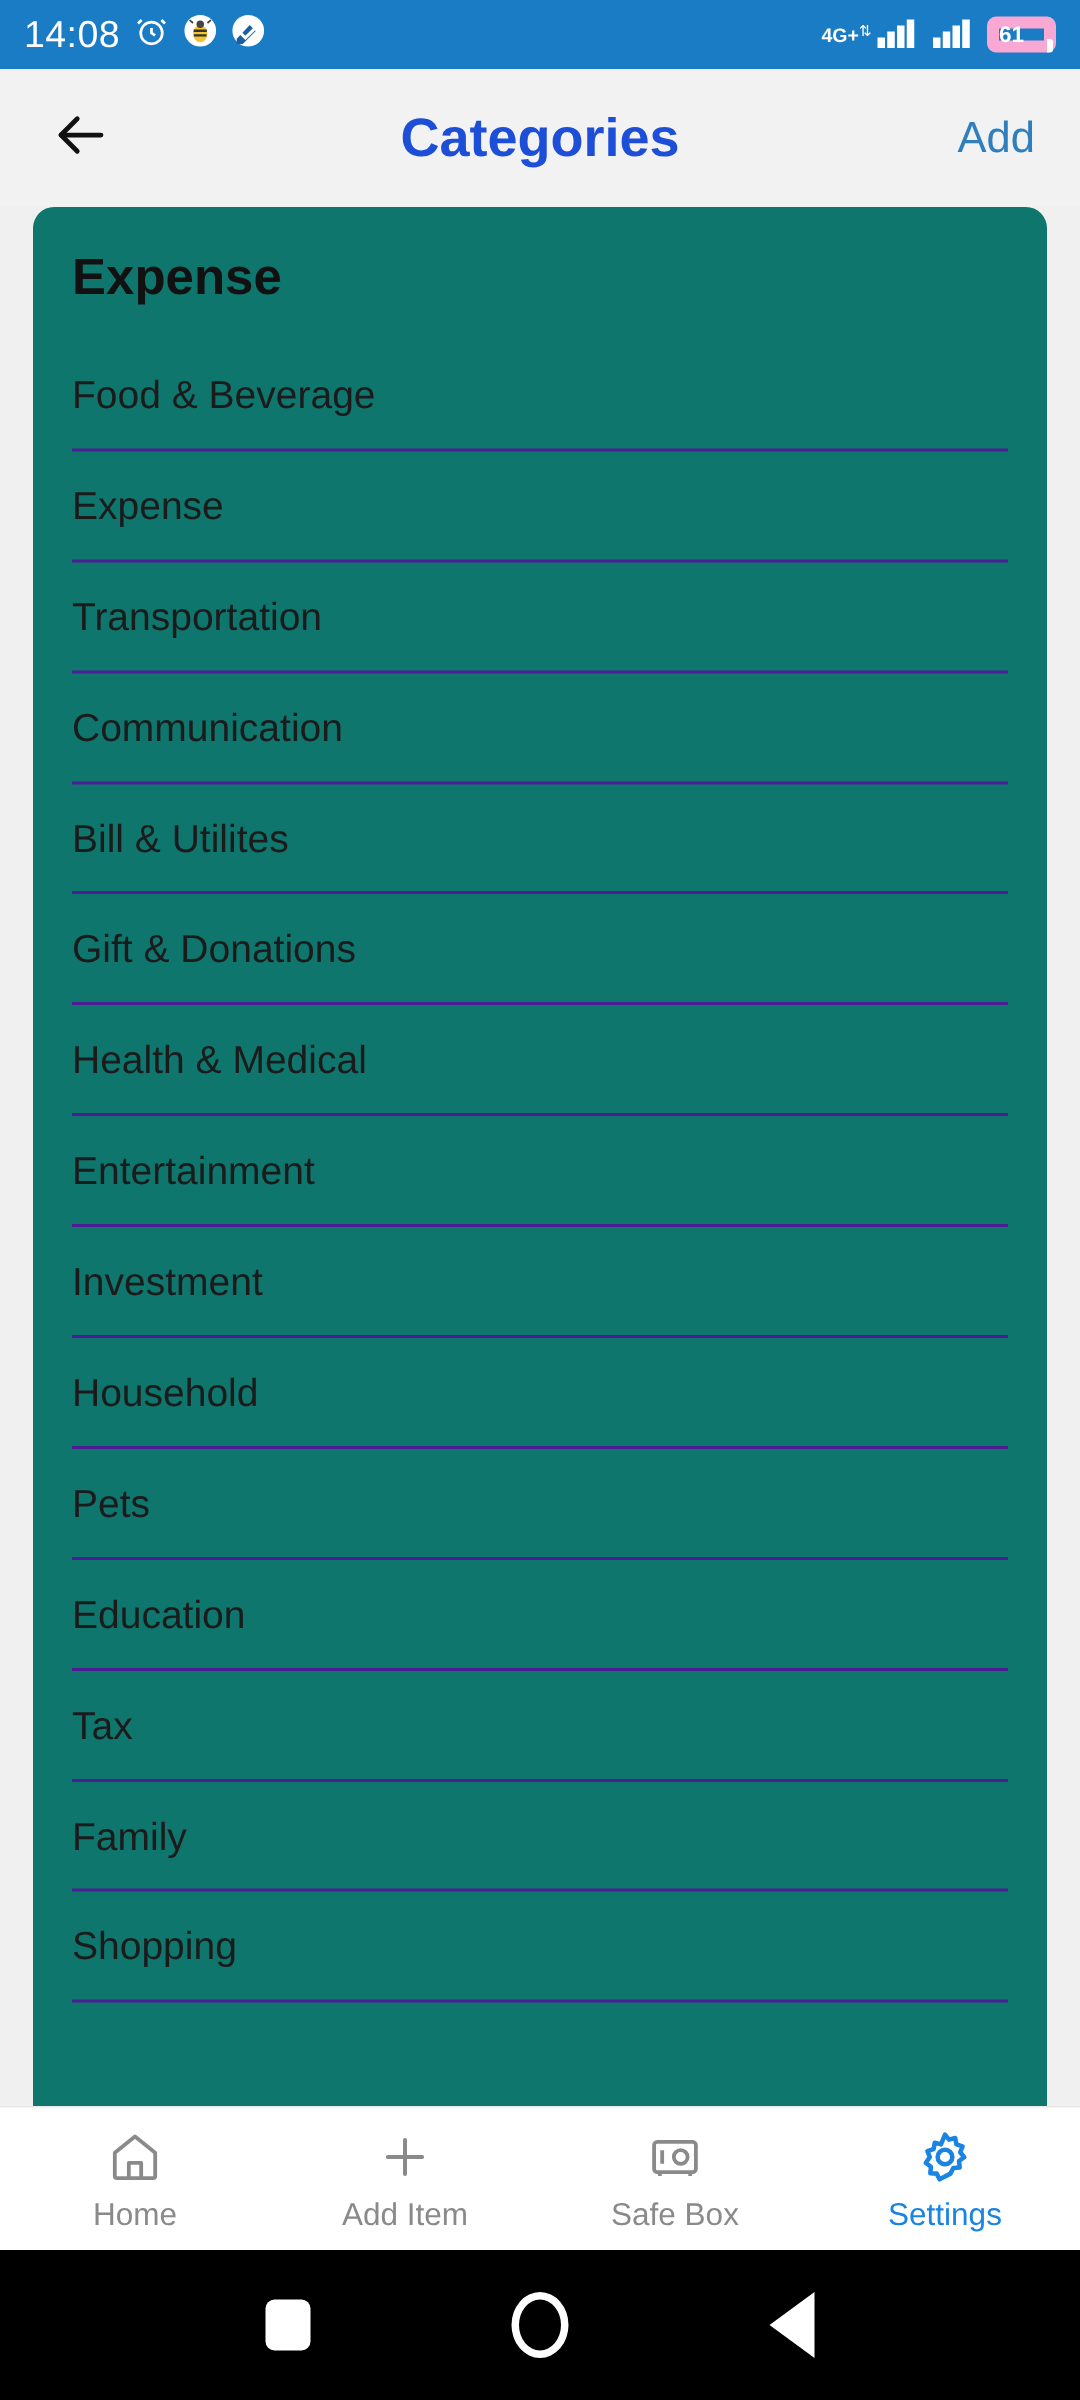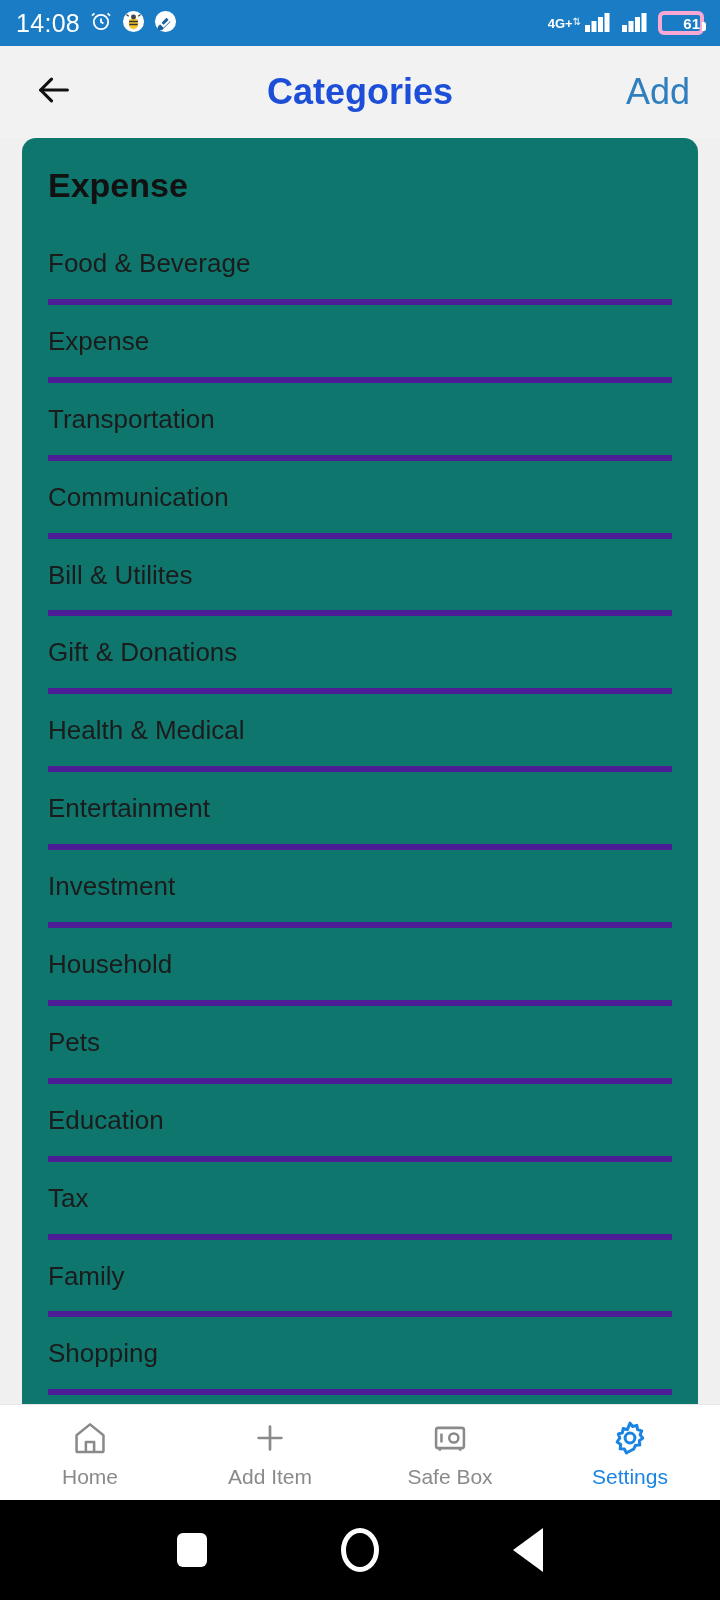--- a/index.html
+++ b/index.html
@@ -18,56 +18,56 @@
     flex: 0 0 46px;
   }
   .sb-left { display: flex; align-items: center; gap: 9px; }
   .sb-time { font-size: 25px; font-weight: 500; letter-spacing: .3px; }
   .sb-right { margin-left: auto; display: flex; align-items: center; gap: 7px; }
   .ic { display: block; }
   .netlabel { font-size: 13px; font-weight: 600; line-height: 1; text-align: left; }
   .netwrap { display: flex; flex-direction: row; justify-content: center; margin-right: -4px; }
   .netarrows { font-size: 10px; line-height: 1; }
   .battery {
-    width: 46px; height: 24px; border: 4px solid #f9a8d4; border-radius: 6px;
-    display: flex; align-items: center; justify-content: flex-end; position: relative;
+    width: 46px; height: 24px; border: 8px solid #f9a8d4; border-radius: 6px;
+    display: flex; align-items: center; justify-content: flex-start; position: relative;
   }
   .battery::after {
     content: ""; position: absolute; right: -6px; top: 7px;
     width: 4px; height: 9px; background: #ffffff; border-radius: 0 2px 2px 0;
   }
   .batt-num { font-size: 15px; font-weight: 600; line-height: 1; }
 
   
   .header {
     height: 92px; flex: 0 0 92px; background: #f2f2f2;
     display: flex; align-items: center; padding: 0 30px; position: relative;
   }
   .back-btn { width: 48px; height: 48px; display: flex; align-items: center; justify-content: center; cursor: pointer; }
   .page-title {
     position: absolute; left: 0; right: 0; text-align: center;
     font-size: 36px; font-weight: bold; color: #1d4ed8; pointer-events: none;
   }
   .add-btn {
-    margin-left: auto; font-size: 36px; color: #2f7fbf; cursor: pointer; z-index: 2;
+    margin-left: auto; font-size: 29px; color: #2f7fbf; cursor: pointer; z-index: 2;
   }
 
   
   .card-area { flex: 1 1 auto; padding: 0 22px; overflow: hidden; position: relative; }
   .card {
     background: #0f766e; border-radius: 14px 14px 0 0;
     height: 100%; padding: 0 26px; overflow: hidden;
   }
   .section-title {
     font-size: 34px; font-weight: bold; color: #111111;
     padding: 28px 0 22px 0;
   }
   .cat-item {
     font-size: 26px; color: #1b1b1b; padding: 22px 0 20px 0;
-    border-bottom: 6px solid #4c1d95; cursor: pointer; line-height: 1.15;
+    border-bottom: 2px solid #4c1d95; cursor: pointer; line-height: 1.15;
   }
   .cat-item.clipped { padding-bottom: 0; border-bottom: none; height: 14px; overflow: hidden; }
 
   
   .tabbar {
     flex: 0 0 96px; height: 96px; background: #ffffff;
     display: flex; align-items: stretch; border-top: 1px solid #e8e8e8;
   }
   .tab {
     flex: 1 1 0; display: flex; flex-direction: column;

